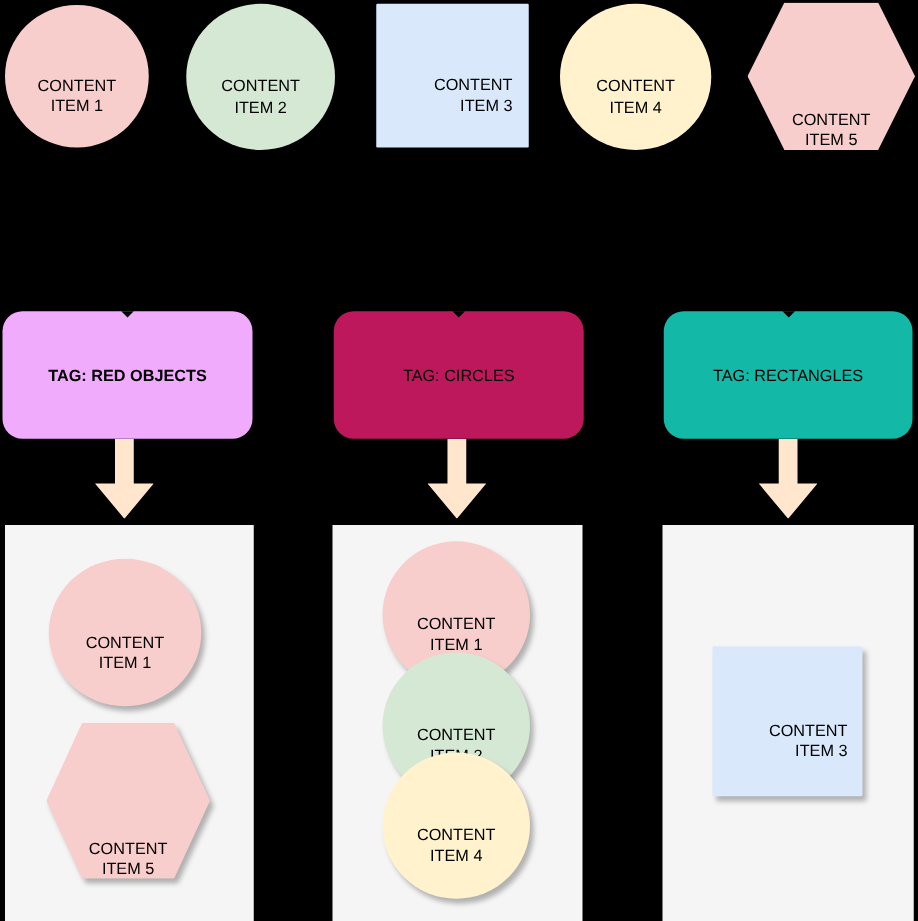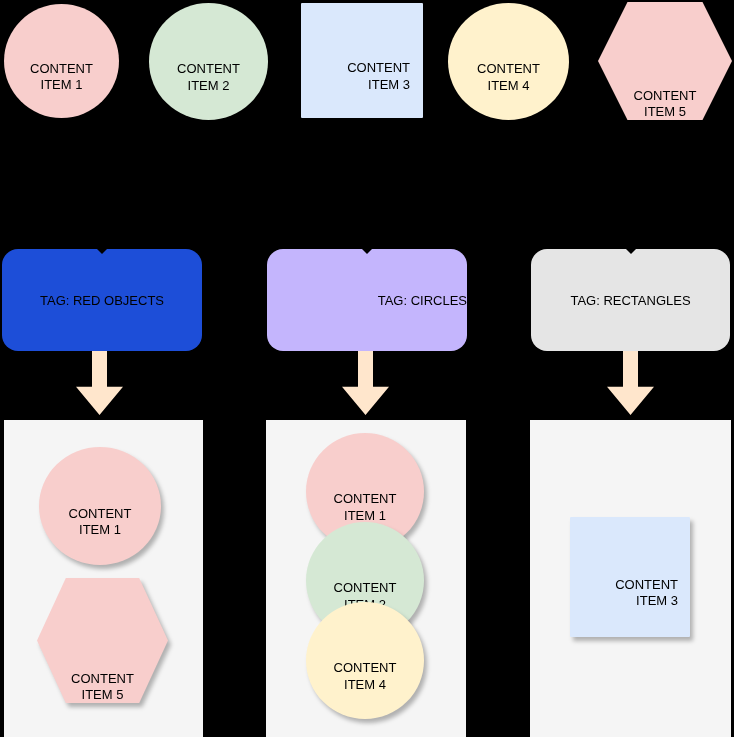--- a/index.html
+++ b/index.html
@@ -50,31 +50,31 @@
   </div>
 
   <div class="abs shape circle" style="left: 448px; top: 3px; width: 121px; height: 117px; background-color: rgb(255, 242, 204);">
     <span class="lbl">CONTENT ITEM 4</span>
   </div>
 
   <div class="abs shape hexagon" style="left: 598px; top: 2px; width: 134px; height: 118px; background-color: rgb(248, 206, 204);">
     <span class="lbl">CONTENT ITEM 5</span>
   </div>
 
-  <div class="abs tagbox" style="left: 2px; top: 249px; width: 200px; height: 102px; background-color: #1d4ed8;">
+  <div class="abs tagbox" style="left: 2px; top: 249px; width: 200px; height: 102px; background-color: #f0abfc; font-weight: bold;">
     <span class="tag-tip"></span>
     <span>TAG: RED OBJECTS</span>
   </div>
 
-  <div class="abs tagbox" style="left: 267px; top: 249px; width: 200px; height: 102px; background-color: #c4b5fd; justify-content: flex-end;">
+  <div class="abs tagbox" style="left: 267px; top: 249px; width: 200px; height: 102px; background-color: #be185d;">
     <span class="tag-tip"></span>
     <span>TAG: CIRCLES</span>
   </div>
 
-  <div class="abs tagbox" style="left: 531px; top: 249px; width: 199px; height: 102px; background-color: #e5e5e5;">
+  <div class="abs tagbox" style="left: 531px; top: 249px; width: 199px; height: 102px; background-color: #14b8a6;">
     <span class="tag-tip"></span>
     <span>TAG: RECTANGLES</span>
   </div>
 
   <div class="abs block-arrow" style="left: 76px; top: 351px; width: 47px; height: 64px; background-color: rgb(255, 230, 204);"></div>
   <div class="abs block-arrow" style="left: 342px; top: 351px; width: 47px; height: 64px; background-color: rgb(255, 230, 204);"></div>
   <div class="abs block-arrow" style="left: 607px; top: 351px; width: 47px; height: 64px; background-color: rgb(255, 230, 204);"></div>
 
   <div class="abs bin" style="left: 4px; top: 420px; width: 199px; height: 317px; background-color: rgb(245, 245, 245);">
 

